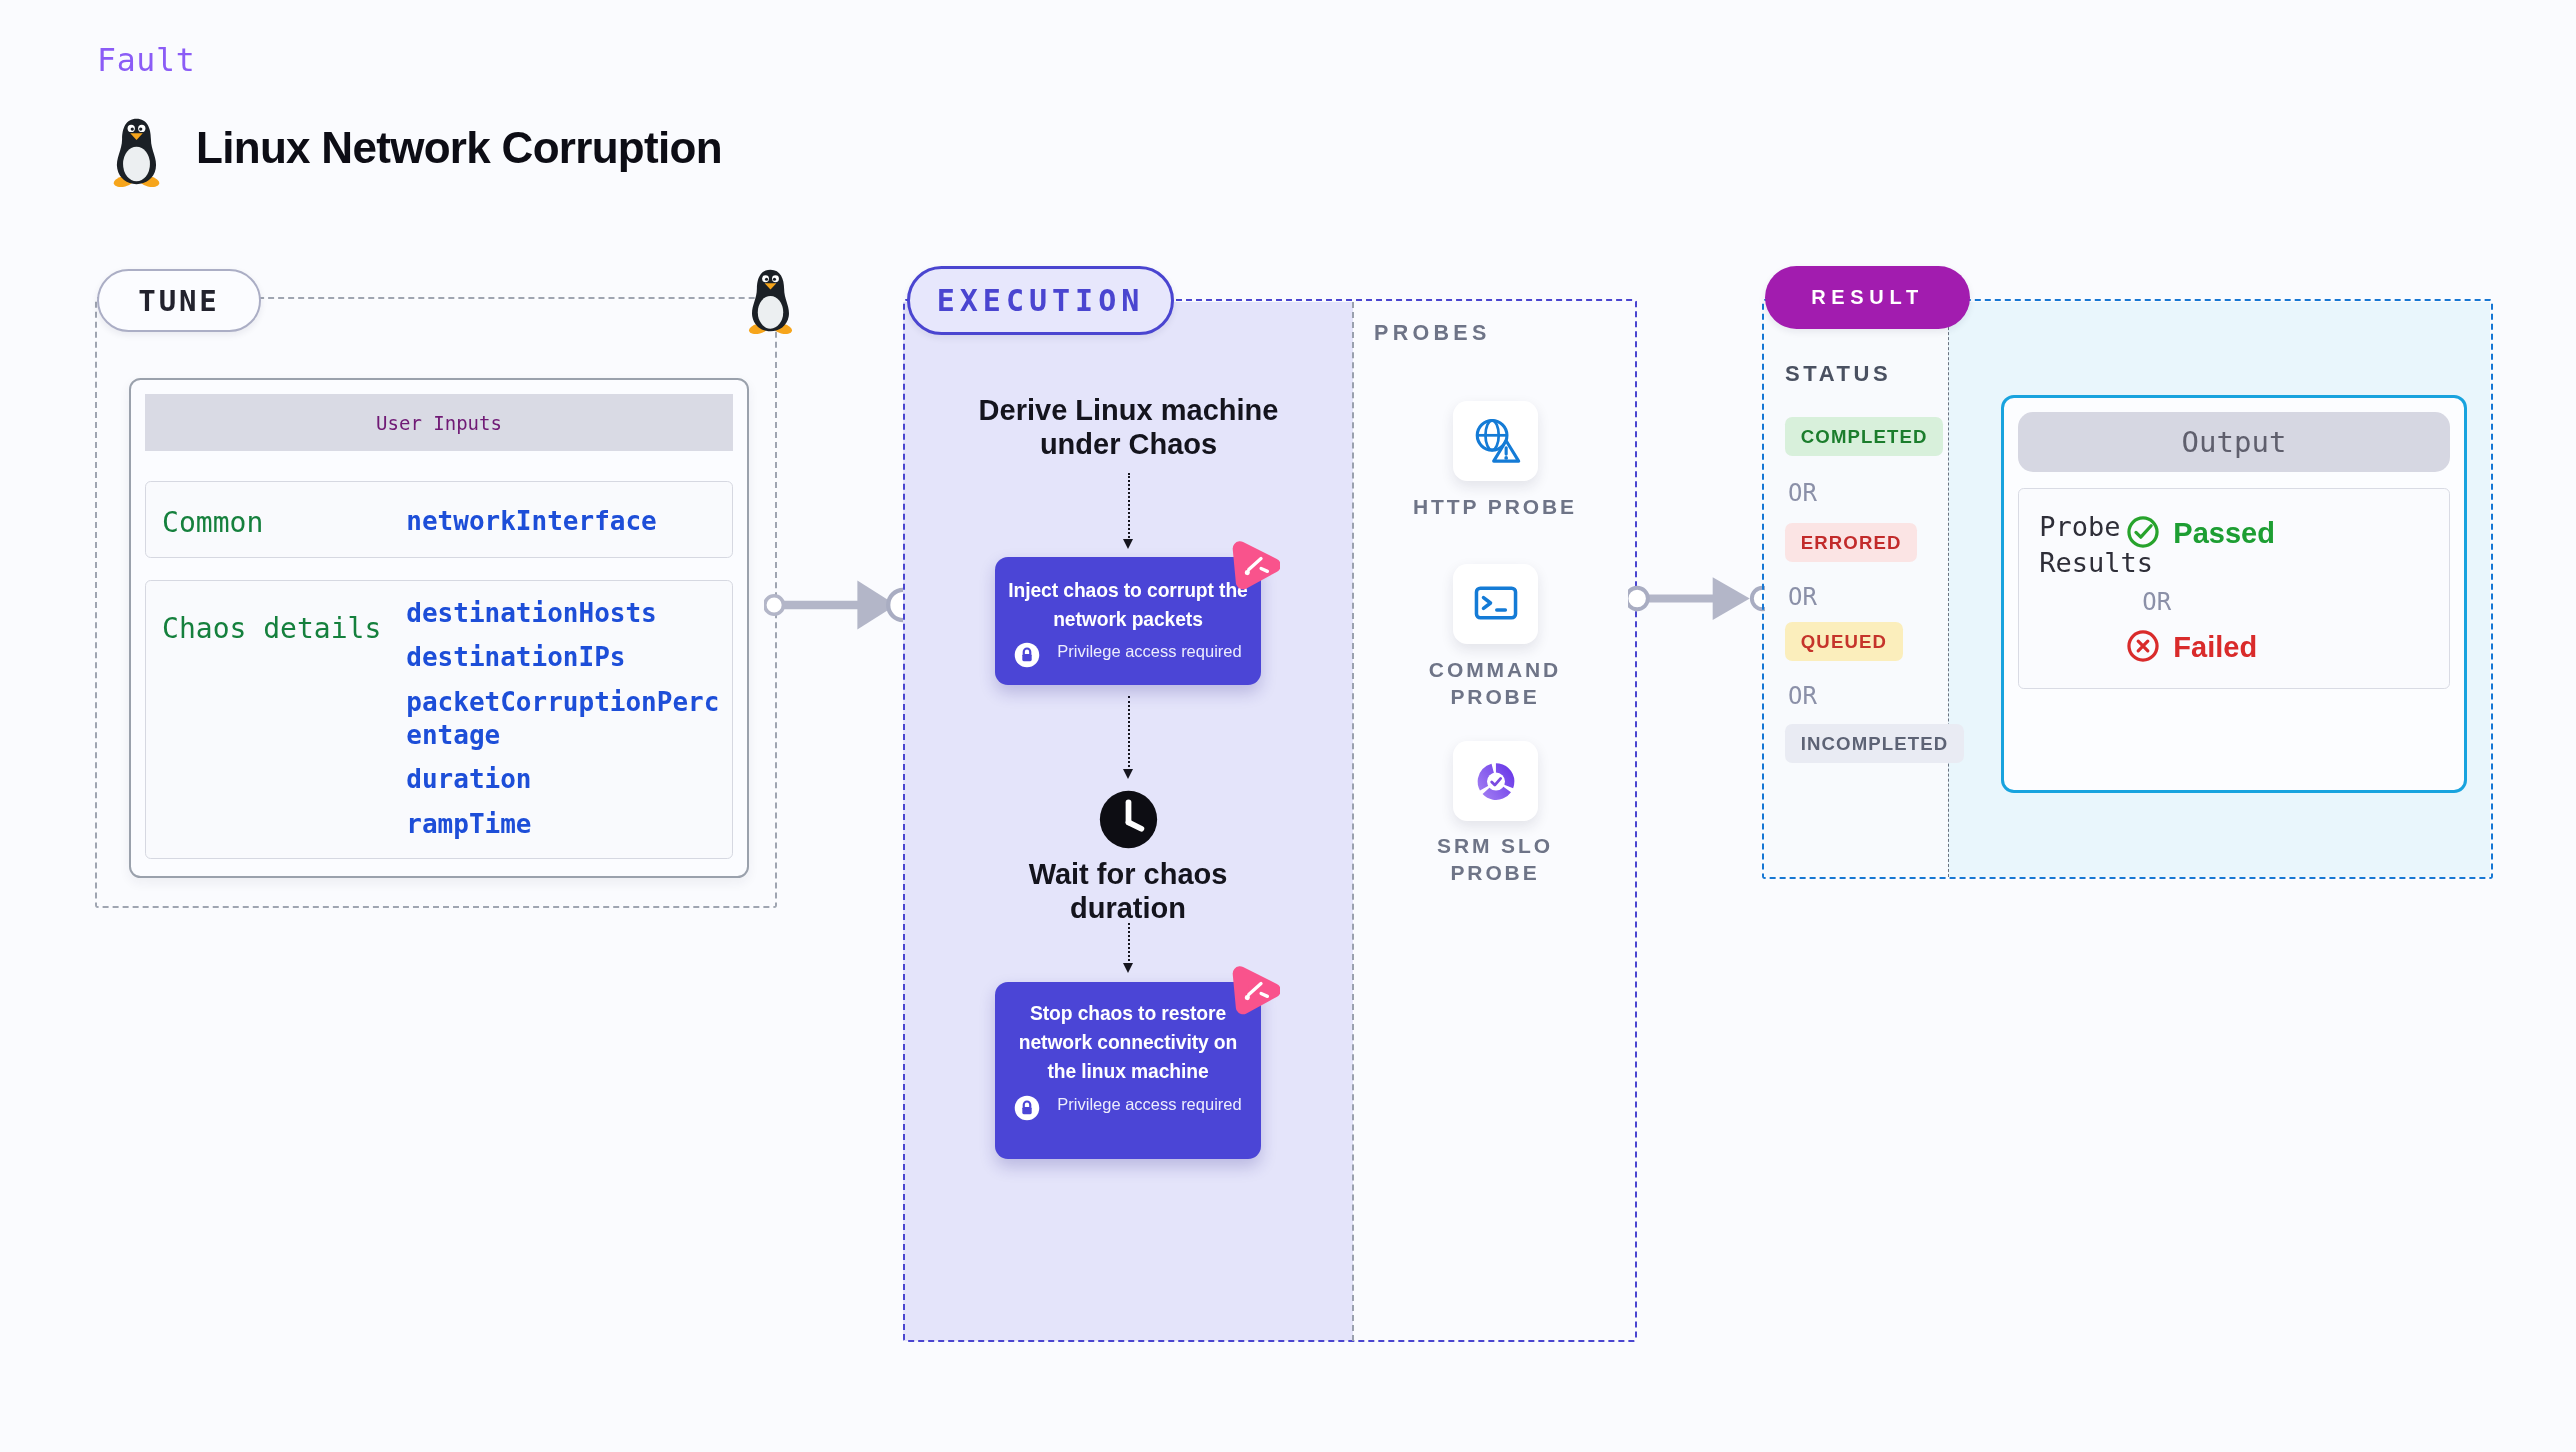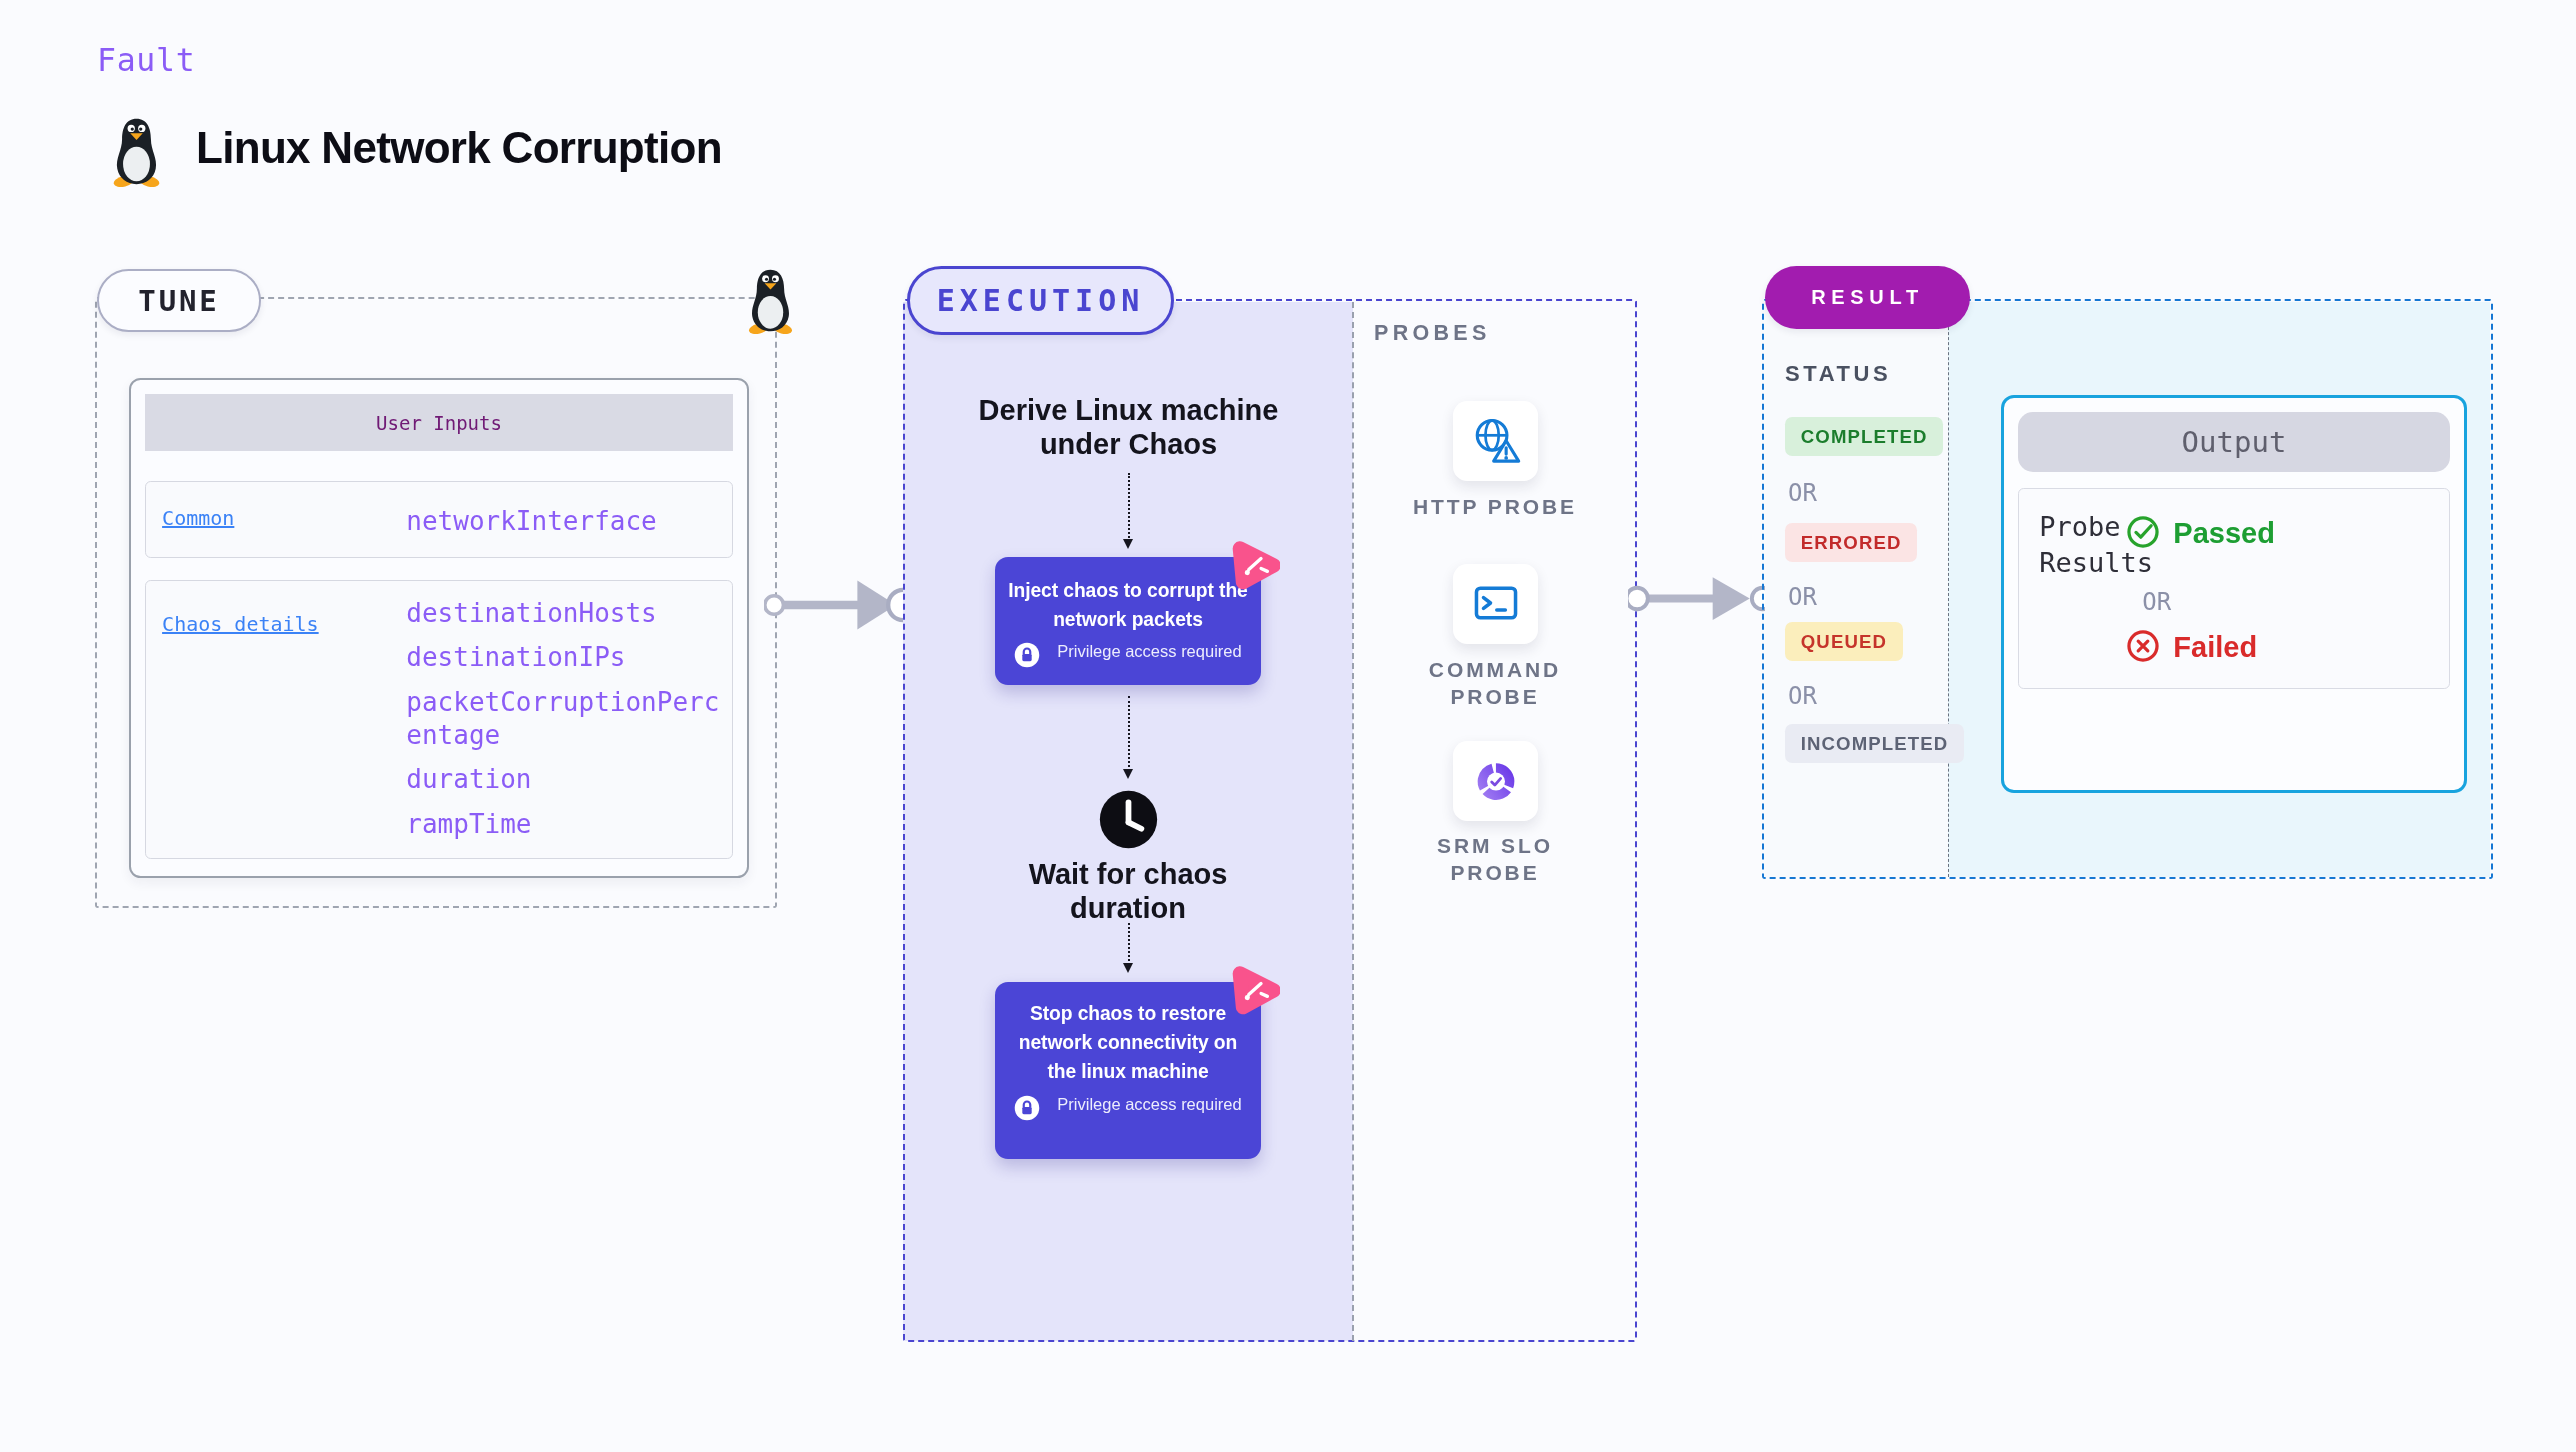--- a/index.html
+++ b/index.html
@@ -25,23 +25,23 @@
              color:#FFFFFF;font-size:20px;letter-spacing:5.7px;text-align:center;}
 
   
   .tune-box{left:95px;top:297px;width:678px;height:607px;border:2.1px dashed #9FA5B1;border-radius:2.9px;}
   .tux-small{left:741px;top:266px;width:59px;height:69px;z-index:3;}
   .ui-card{left:129px;top:378px;width:620px;height:500px;background:#FBFCFF;border:2.1px solid #9AA1AC;
            border-radius:11.5px;padding:14.3px;box-sizing:border-box;box-shadow:0 4.3px 11.5px rgba(30,30,60,.06);}
   .ui-header{height:57px;background:#D9DAE4;border-radius:0;display:flex;align-items:center;
              justify-content:center;font-size:19px;color:#701a75;margin-bottom:30px;}
   .ui-row{border:1.4px solid #D6D8E1;background:#F9FAFD;border-radius:5.7px;position:relative;box-sizing:border-box;}
-  .ui-row-label{position:absolute;left:15.8px;font-size:20px;color:#3b82f6;text-decoration:underline;}
-  .ui-val{display:block;font-size:26px;line-height:33px;color:#8b5cf6;margin-bottom:11.5px;
-          overflow-wrap:anywhere;}
+  .ui-row-label{position:absolute;left:15.8px;font-size:28px;color:#15803d;}
+  .ui-val{display:block;font-size:26px;line-height:33px;color:#1d4ed8;margin-bottom:11.5px;
+          overflow-wrap:anywhere;font-weight:bold;}
   .row-common{height:77px;margin-bottom:21.5px;}
   .row-common .ui-row-label{top:24px;}
   .row-chaos{height:279px;}
   .row-chaos .ui-row-label{top:31.5px;}
   .vals{position:absolute;left:260px;top:15.8px;width:322px;}
 
   
   .exec-box{left:903px;top:299px;width:734px;height:1043px;border:2.9px dashed #4A45D0;border-radius:2.9px;box-sizing:border-box;}
   .exec-zone{left:903px;top:302px;width:450px;height:1039px;background:#E4E4FA;}
   .zone-sep{left:1352px;top:302px;height:1039px;width:0;border-left:2.1px dashed #9AA0AE;}

